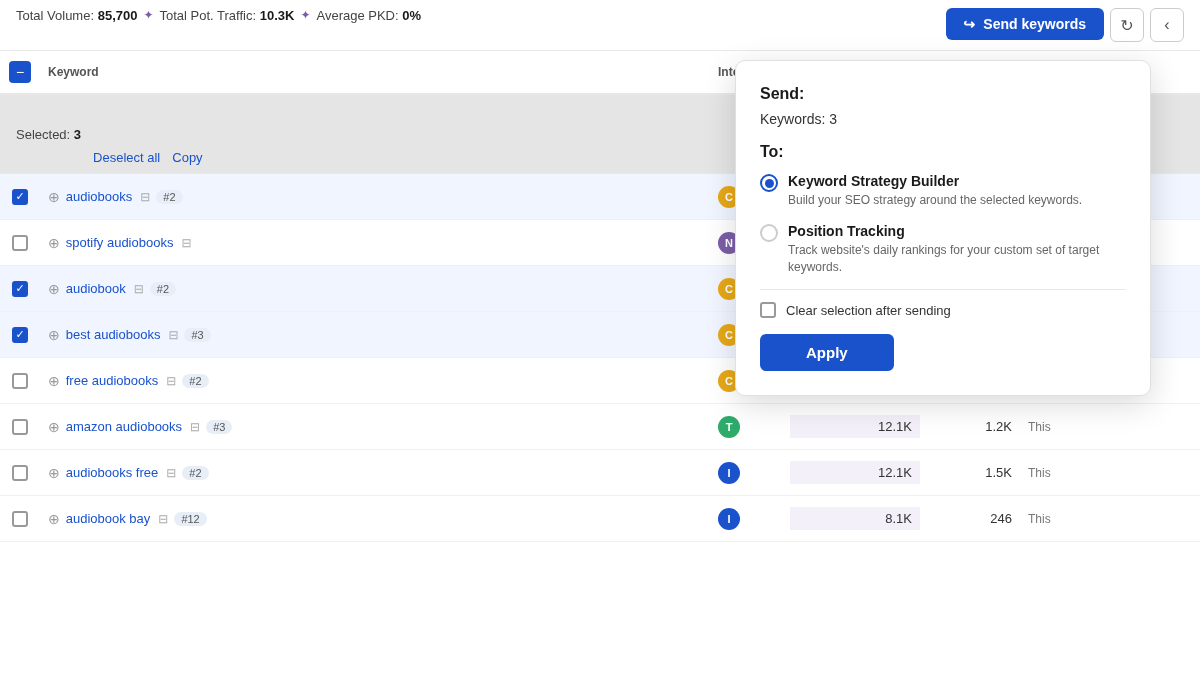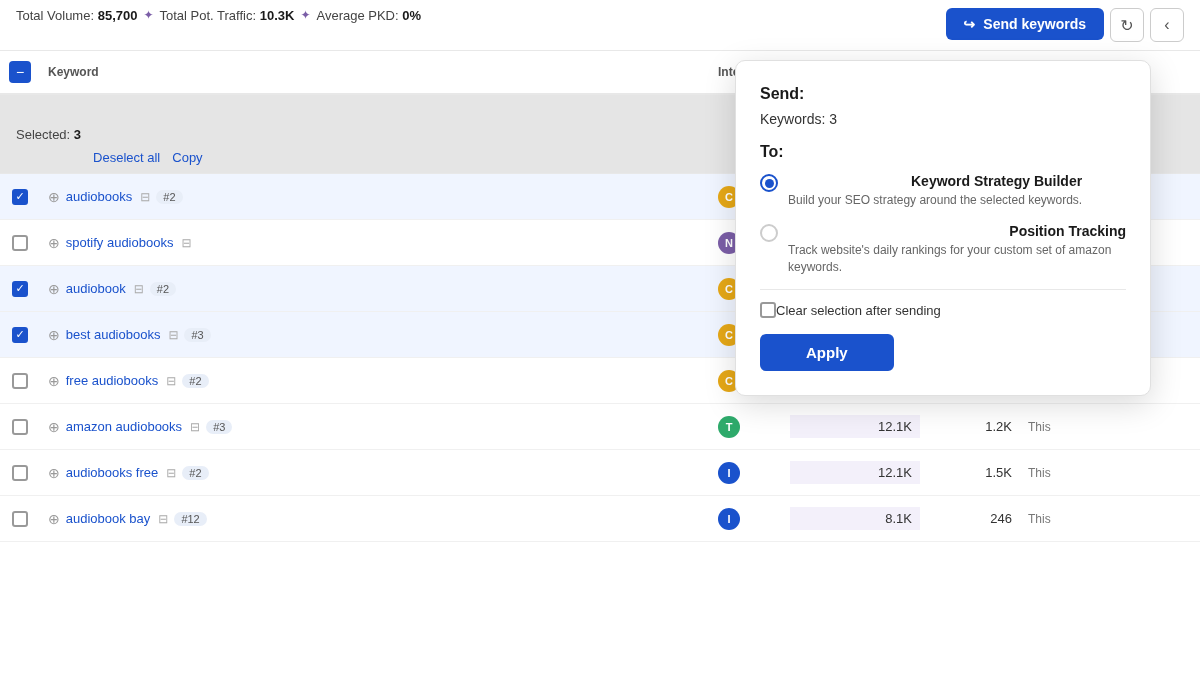--- a/index.html
+++ b/index.html
@@ -238,32 +238,31 @@
       width: 9px; height: 9px;
       border-radius: 50%;
       background: #1a52cc;
     }
     .radio-option-content {}
     .radio-option-title {
       font-size: 14px;
       font-weight: 600;
       color: #1a1a1a;
       margin-bottom: 3px;
-      text-align: right;
     }
     .radio-option-desc {
       font-size: 12px;
       color: #666;
       line-height: 1.4;
     }
     .divider { border: none; border-top: 1px solid #e8e8e8; margin: 12px 0; }
     .clear-selection-row {
       display: flex;
       align-items: center;
-      gap: 0;
+      gap: 10px;
       margin-bottom: 16px;
       cursor: pointer;
     }
     .clear-checkbox {
       width: 16px; height: 16px;
       border: 2px solid #999;
       border-radius: 3px;
       background: #fff;
       flex-shrink: 0;
     }
@@ -485,21 +484,21 @@
     <div class="radio-option-content">
       <div class="radio-option-title">Keyword Strategy Builder</div>
       <div class="radio-option-desc">Build your SEO strategy around the selected keywords.</div>
     </div>
   </div>
 
   <div class="radio-option">
     <div class="radio-circle"></div>
     <div class="radio-option-content">
       <div class="radio-option-title">Position Tracking</div>
-      <div class="radio-option-desc">Track website's daily rankings for your custom set of amazon keywords.</div>
+      <div class="radio-option-desc">Track website's daily rankings for your custom set of target keywords.</div>
     </div>
   </div>
 
   <hr class="divider">
 
   <div class="clear-selection-row">
     <div class="clear-checkbox"></div>
     <span class="clear-label">Clear selection after sending</span>
   </div>
 

